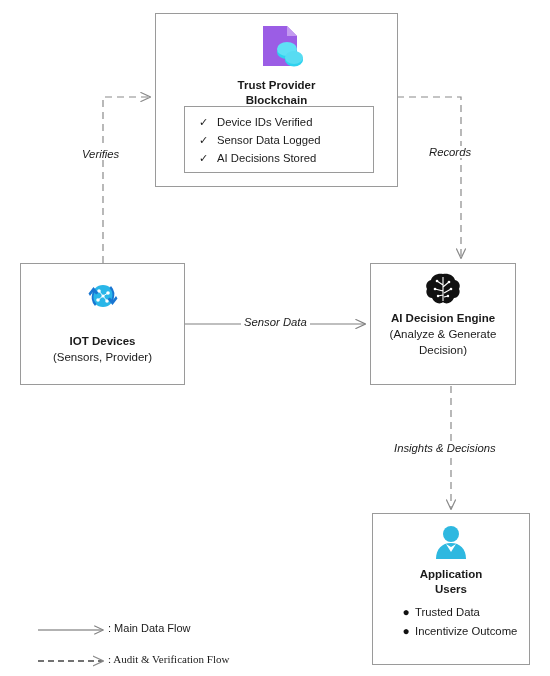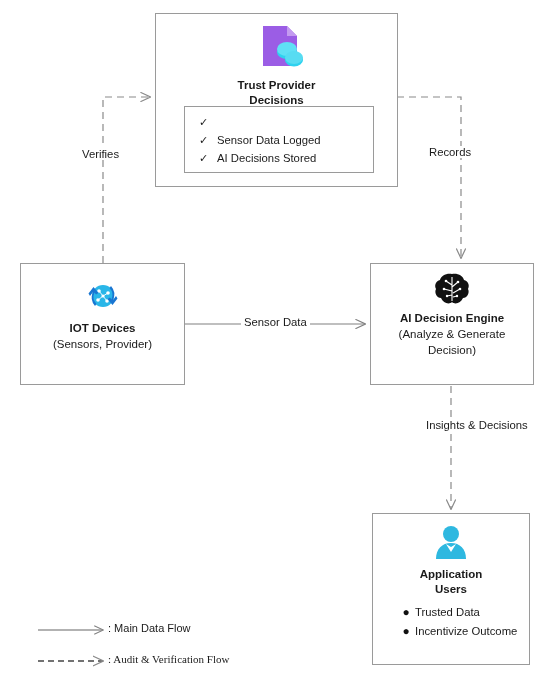--- a/index.html
+++ b/index.html
@@ -99,20 +99,21 @@
     color: #111;
     text-align: center;
   }
   .edge-label {
     position: absolute;
     font-size: 11.3px;
     color: #1a1a1a;
     background: #ffffff;
     padding: 0 3px;
     white-space: nowrap;
+    font-style: italic;
   }
   .legend-label {
     position: absolute;
     font-size: 11px;
     color: #1a1a1a;
     white-space: nowrap;
   }
 </style>
 </head>
 <body>
@@ -152,41 +153,42 @@
       <path d="M38,661 L103,661" fill="none" stroke="#444" stroke-width="1.3" stroke-dasharray="6,4" marker-end="url(#arrowDash)"></path>
     </g>
   </svg>
 
   <div class="edge-label" style="left:79px; top:148px;">Verifies</div>
 
   <div class="edge-label" style="left:426px; top:146px;">Records</div>
 
   <div class="edge-label" style="left:241px; top:316px;">Sensor Data</div>
 
-  <div class="edge-label" style="left:391px; top:419px;margin-left:32px;">Insights &amp; Decisions</div>
+  <div class="edge-label" style="left:391px; top:442px;">Insights &amp; Decisions</div>
 
   <div class="node" style="left:155px; top:13px; width:243px; height:174px;">
     <div class="node-inner" style="top:10px;">
       <div class="icon-wrap">
         <svg width="56" height="54" viewBox="0 0 56 54">
           <path d="M14,2 L38,2 L48,12 L48,42 L14,42 Z" fill="#9b5de5"></path>
           <path d="M38,2 L48,12 L38,12 Z" fill="#c49bf0"></path>
           <ellipse cx="38" cy="28" rx="10" ry="7" fill="#2ed2ef"></ellipse>
           <ellipse cx="38" cy="25" rx="10" ry="7" fill="#5fe0f5"></ellipse>
           <ellipse cx="45" cy="36" rx="9" ry="6.5" fill="#2ed2ef"></ellipse>
           <ellipse cx="45" cy="33.5" rx="9" ry="6.5" fill="#57dcf2"></ellipse>
         </svg>
       </div>
       <div class="node-title">Trust Provider</div>
-      <div class="node-title">Decisions</div>
+      <div class="node-title">Blockchain</div>
     </div>
 
     <div class="checklist-box">
       <div class="check-row">
         <span class="check-mark">✓</span>
+        <span>Device IDs Verified</span>
       </div>
       <div class="check-row">
         <span class="check-mark">✓</span>
         <span>Sensor Data Logged</span>
       </div>
       <div class="check-row">
         <span class="check-mark">✓</span>
         <span>AI Decisions Stored</span>
       </div>
     </div>
@@ -202,26 +204,26 @@
           <circle cx="16" cy="25" r="1.8" fill="#ffffff"></circle>
           <circle cx="25" cy="26" r="1.8" fill="#ffffff"></circle>
           <circle cx="21" cy="21" r="1.6" fill="#ffffff"></circle>
           <path d="M17,16 L21,21 L26,18 M21,21 L16,25 M21,21 L25,26" stroke="#ffffff" stroke-width="0.9" fill="none"></path>
           <path d="M29,11 A13,13 0 0 1 31,25 L34,21 L35.5,23.5 L30.5,30 L25.5,24 L28,22.5 L29.5,24.5
                    A10.5,10.5 0 0 0 27.5,13 Z" fill="#1976d2"></path>
           <path d="M13,31 A13,13 0 0 1 11,17 L8,21 L6.5,18.5 L11.5,12 L16.5,18 L14,19.5 L12.5,17.5
                    A10.5,10.5 0 0 0 14.5,29 Z" fill="#1976d2"></path>
         </svg>
       </div>
-      <div class="node-title" style="margin-top:4px;">IOT Devices</div>
+      <div class="node-title" style="margin-top:17px;">IOT Devices</div>
       <div class="node-sub">(Sensors, Provider)</div>
     </div>
   </div>
 
-  <div class="node" style="left:370px; top:263px; width:164px; height:122px;">
+  <div class="node" style="left:370px; top:263px; width:146px; height:122px;">
     <div class="node-inner" style="top:8px;">
       <div class="icon-wrap">
         <svg width="40" height="36" viewBox="0 0 40 36">
           <path d="M20,2 C14,1 9,4 8,8 C4,9 2,13 4,17 C2,21 5,26 9,26
                    C11,31 17,33 20,30 C23,33 29,31 31,26 C35,26 38,21 36,17
                    C38,13 36,9 32,8 C31,4 26,1 20,2 Z" fill="#111111"></path>
           <path d="M20,5 L20,29 M14,9 L20,13 M26,10 L20,15 M12,17 L20,19 M28,17 L21,21 M15,24 L20,23 M25,24 L21,25" stroke="#ffffff" stroke-width="1.1" fill="none"></path>
           <circle cx="14" cy="9" r="1.3" fill="#ffffff"></circle>
           <circle cx="26" cy="10" r="1.3" fill="#ffffff"></circle>
           <circle cx="12" cy="17" r="1.3" fill="#ffffff"></circle>

